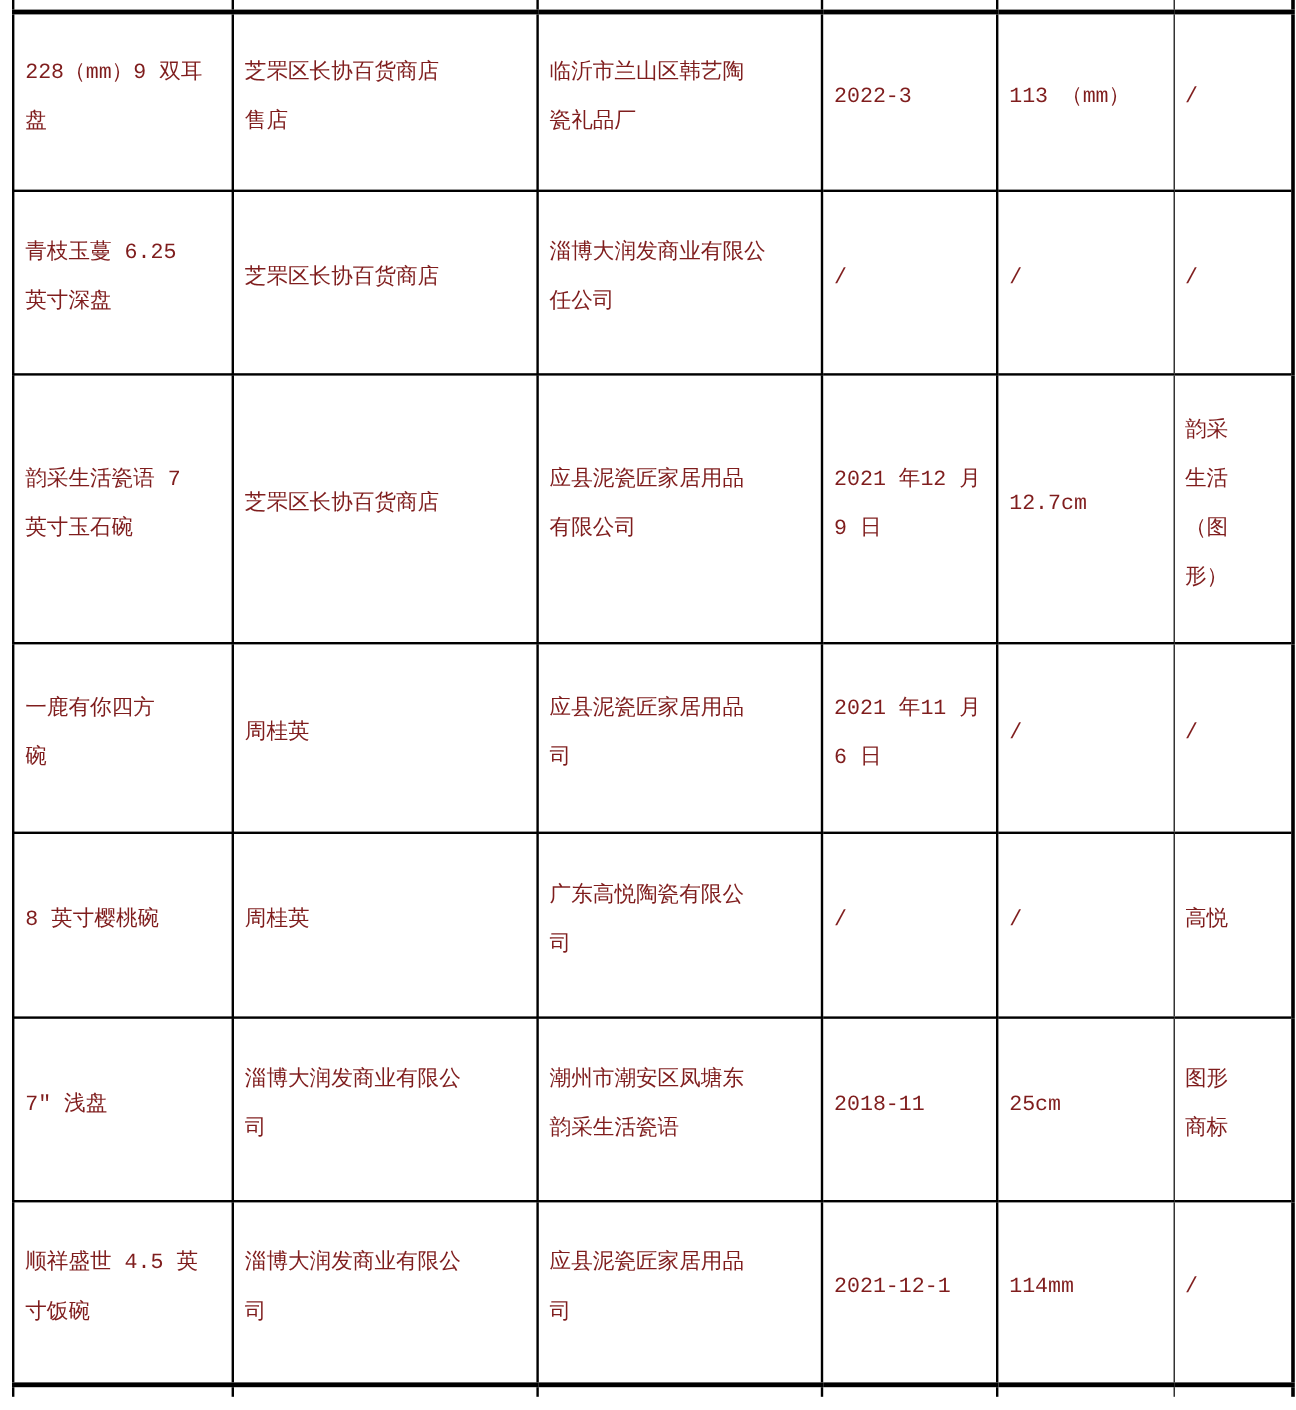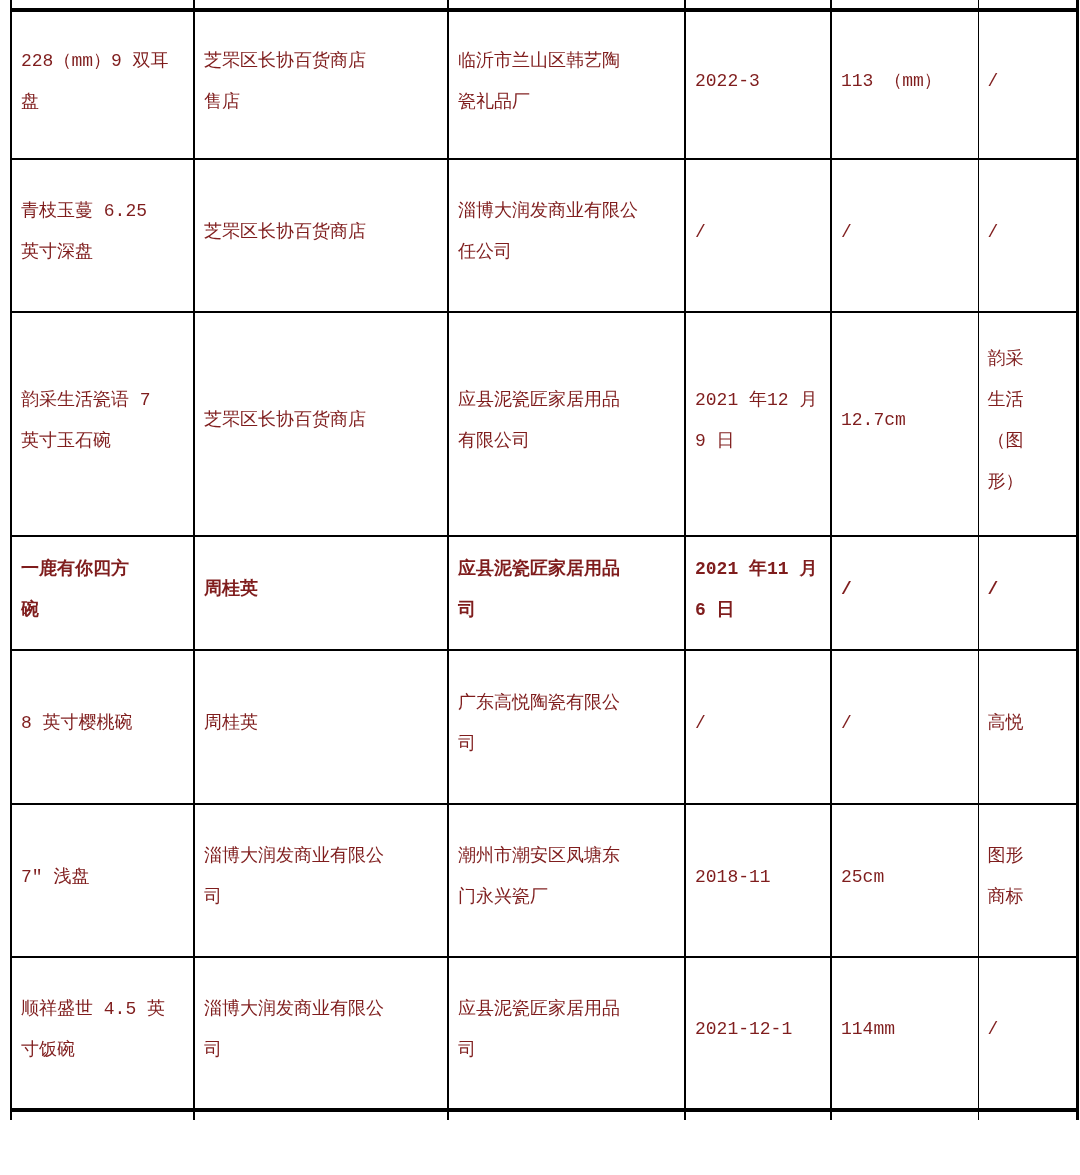--- a/index.html
+++ b/index.html
@@ -40,21 +40,21 @@
   table.doc-table tr:first-child td { border-top: none; border-bottom-width: 4px; }
   
   table.doc-table tr:nth-last-child(2) td { border-bottom-width: 4px; }
   
   table.doc-table tr:last-child td { border-bottom: none; }
   
   table.doc-table tr:nth-child(1) { height: 10px; }
   table.doc-table tr:nth-child(2) { height: 149px; }
   table.doc-table tr:nth-child(3) { height: 153px; margin-top: 24px; }
   table.doc-table tr:nth-child(4) { height: 224px; }
-  table.doc-table tr:nth-child(5) { height: 114px; font-weight: bold; }
+  table.doc-table tr:nth-child(5) { height: 158px; }
   table.doc-table tr:nth-child(6) { height: 154px; }
   table.doc-table tr:nth-child(7) { height: 153px; }
   table.doc-table tr:nth-child(8) { height: 153px; }
   table.doc-table tr:nth-child(9) { height: 10px; }
 </style>
 </head>
 <body>
 
 <div class="screenshot">
   <table class="doc-table">
@@ -128,21 +128,21 @@
 司</td>
           <td>/</td>
           <td>/</td>
           <td>高悦</td>
         </tr>
         <tr>
           <td>7″ 浅盘</td>
           <td>淄博大润发商业有限公
 司</td>
           <td>潮州市潮安区凤塘东
-门永兴瓷厂</td>
+韵采生活瓷语</td>
           <td>2018-11</td>
           <td>25cm</td>
           <td>图形
 商标</td>
         </tr>
         <tr>
           <td>顺祥盛世 4.5 英
 寸饭碗</td>
           <td>淄博大润发商业有限公
 司</td>

